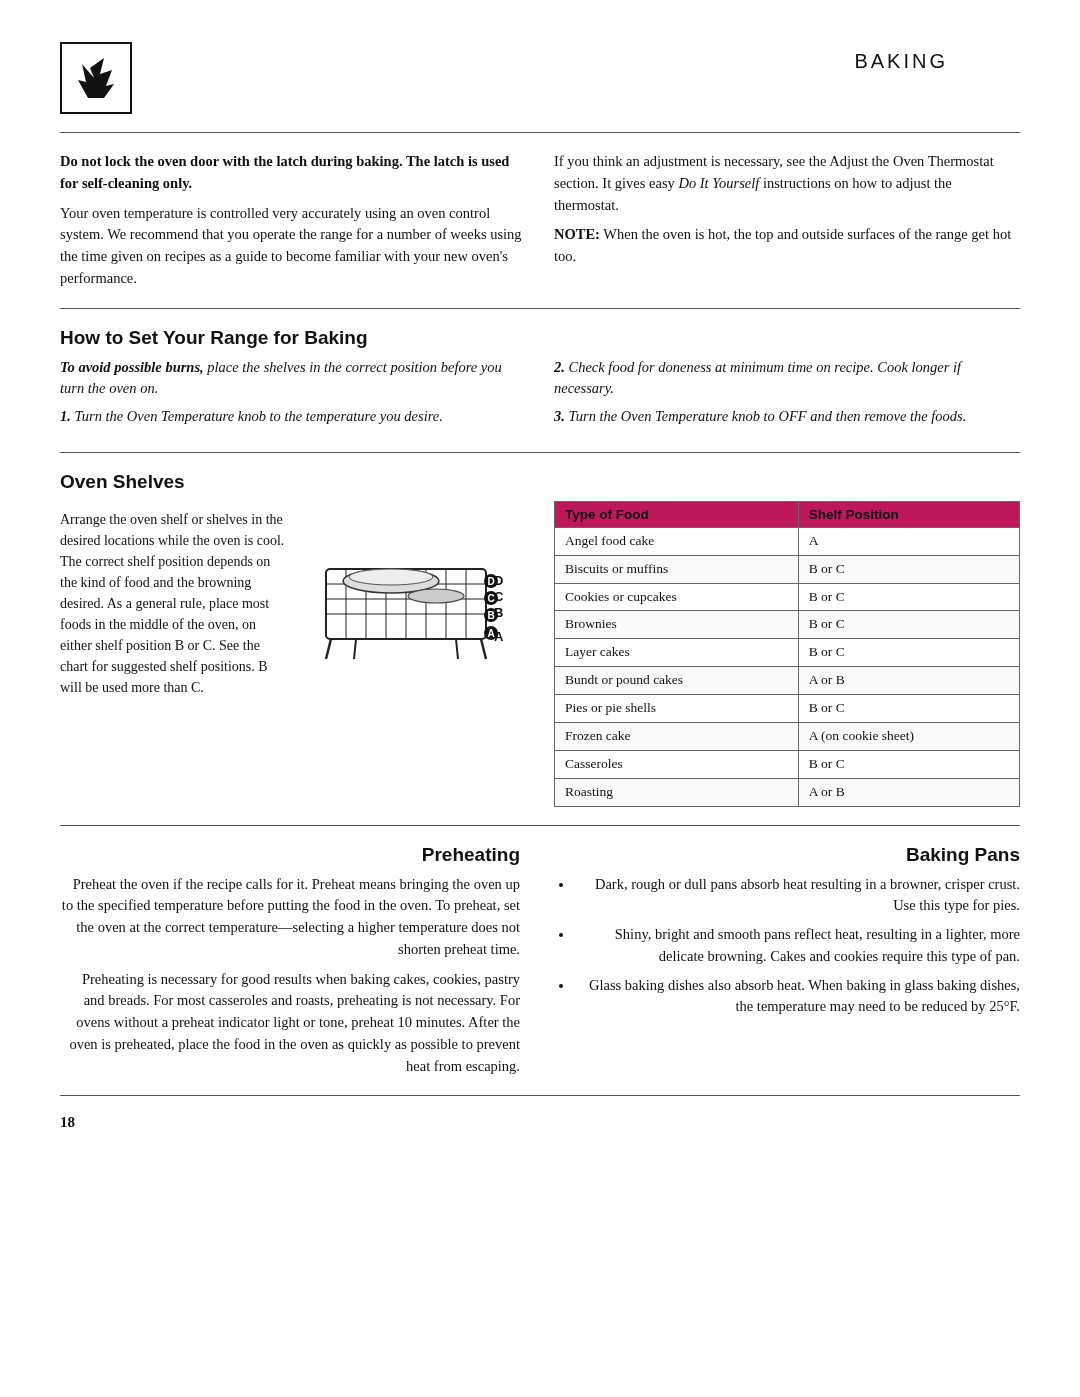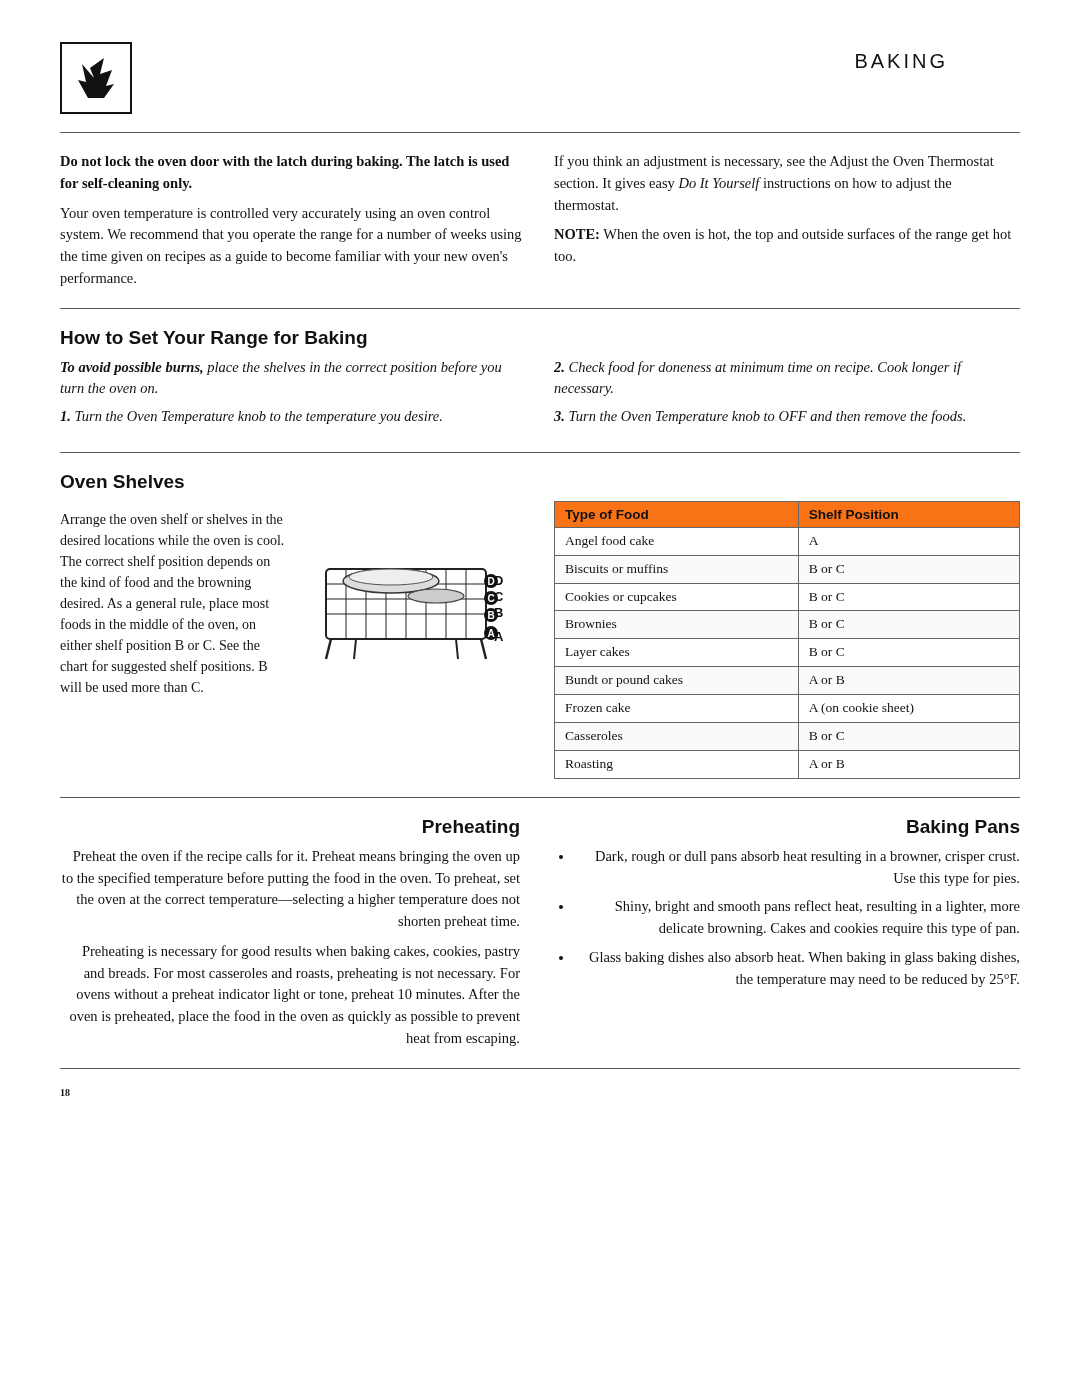--- a/index.html
+++ b/index.html
@@ -107,21 +107,21 @@
       margin-right: 10px;
     }
 
     
     .shelf-table {
       width: 100%;
       border-collapse: collapse;
       font-size: 14px;
     }
     .shelf-table th {
-      background: #f97316;
+      background: #be185d;
       border: 1.5px solid #666;
       padding: 5px 10px;
       text-align: left;
       font-weight: bold;
       font-family: Arial, Helvetica, sans-serif;
       font-size: 13.5px;
     }
     .shelf-table td {
       border: 1.5px solid #666;
       padding: 4px 10px;
@@ -144,21 +144,21 @@
       margin-top: 6px;
     }
     .bullet-list li {
       margin-bottom: 7px;
       line-height: 1.5;
       list-style: disc;
     }
 
     
     .page-number {
-      font-size: 10px;
+      font-size: 15px;
       font-weight: bold;
       margin-top: 18px;
     }
 
     
     .logo-svg { width: 56px; height: 56px; }
   </style>
 </head>
 <body>
 
@@ -299,20 +299,24 @@
             </tr>
             <tr>
               <td>Layer cakes</td>
               <td>B or C</td>
             </tr>
             <tr>
               <td>Bundt or pound cakes</td>
               <td>A or B</td>
             </tr>
             <tr>
+              <td>Pies or pie shells</td>
+              <td>B or C</td>
+            </tr>
+            <tr>
               <td>Frozen cake</td>
               <td>A (on cookie sheet)</td>
             </tr>
             <tr>
               <td>Casseroles</td>
               <td>B or C</td>
             </tr>
             <tr>
               <td>Roasting</td>
               <td>A or B</td>

